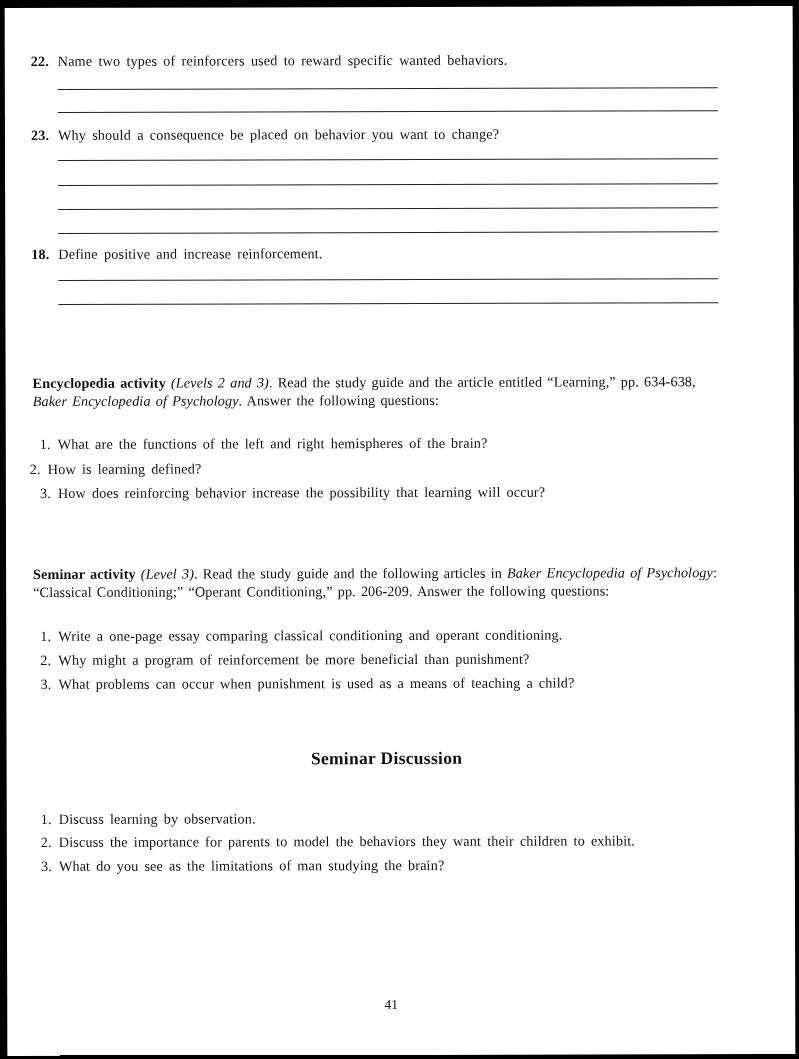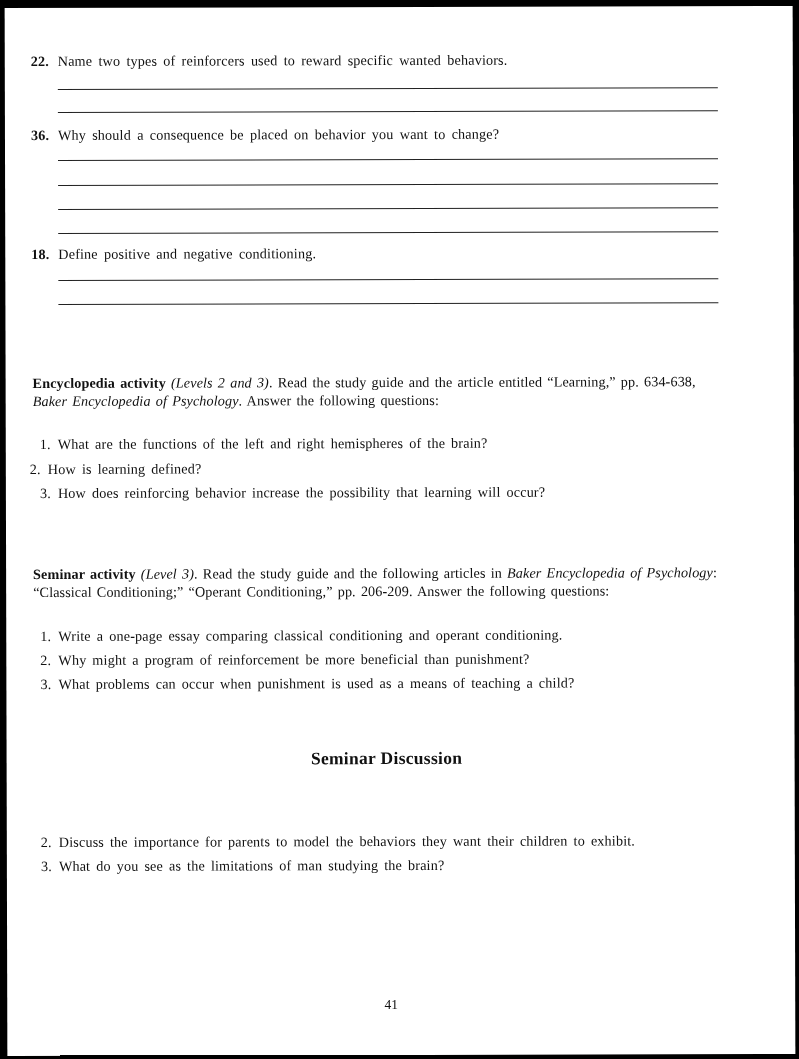--- a/index.html
+++ b/index.html
@@ -75,29 +75,29 @@
 
 <div class="page">
 
   <div class="abs q" style="left:26px; top:45px;">
     <span class="qnum">22.</span><span>Name two types of reinforcers used to reward specific wanted behaviors.</span>
   </div>
   <div class="rule" style="left:53px; width:660px; top:81px;"></div>
   <div class="rule" style="left:53px; width:660px; top:104px;"></div>
 
   <div class="abs q" style="left:26px; top:119px;">
-    <span class="qnum">36.</span><span>Why should a consequence be placed on behavior you want to change?</span>
+    <span class="qnum">23.</span><span>Why should a consequence be placed on behavior you want to change?</span>
   </div>
   <div class="rule" style="left:53px; width:660px; top:152px;"></div>
   <div class="rule" style="left:53px; width:660px; top:177px;"></div>
   <div class="rule" style="left:53px; width:660px; top:201px;"></div>
   <div class="rule" style="left:53px; width:660px; top:225px;"></div>
 
   <div class="abs q" style="left:26px; top:238px;">
-    <span class="qnum">18.</span><span>Define positive and negative conditioning.</span>
+    <span class="qnum">18.</span><span>Define positive and increase reinforcement.</span>
   </div>
   <div class="rule" style="left:53px; width:660px; top:272px;"></div>
   <div class="rule" style="left:53px; width:660px; top:296px;"></div>
 
   <div class="abs para" style="left:27px; top:366px;">
     <b>Encyclopedia activity</b> <i>(Levels 2 and 3)</i><span>. Read the study guide and the article entitled “Learning,” pp. 634-638, </span><i>Baker Encyclopedia of Psychology</i><span>. Answer the following questions:</span>
   </div>
 
   <div class="abs item" style="left:34px; top:428px;">
     <span class="inum">1.</span><span>What are the functions of the left and right hemispheres of the brain?</span>
@@ -118,20 +118,23 @@
   </div>
   <div class="abs item" style="left:34px; top:644px;">
     <span class="inum">2.</span><span>Why might a program of reinforcement be more beneficial than punishment?</span>
   </div>
   <div class="abs item" style="left:34px; top:668px;">
     <span class="inum">3.</span><span>What problems can occur when punishment is used as a means of teaching a child?</span>
   </div>
 
   <div class="abs heading" style="top:741px;">Seminar Discussion</div>
 
+  <div class="abs item" style="left:34px; top:803px;">
+    <span class="inum">1.</span><span>Discuss learning by observation.</span>
+  </div>
   <div class="abs item" style="left:34px; top:826px;">
     <span class="inum">2.</span><span>Discuss the importance for parents to model the behaviors they want their children to exhibit.</span>
   </div>
   <div class="abs item" style="left:34px; top:850px;">
     <span class="inum">3.</span><span>What do you see as the limitations of man studying the brain?</span>
   </div>
 
   <div class="abs pagenum" style="top:990px;">41</div>
 </div>
 

